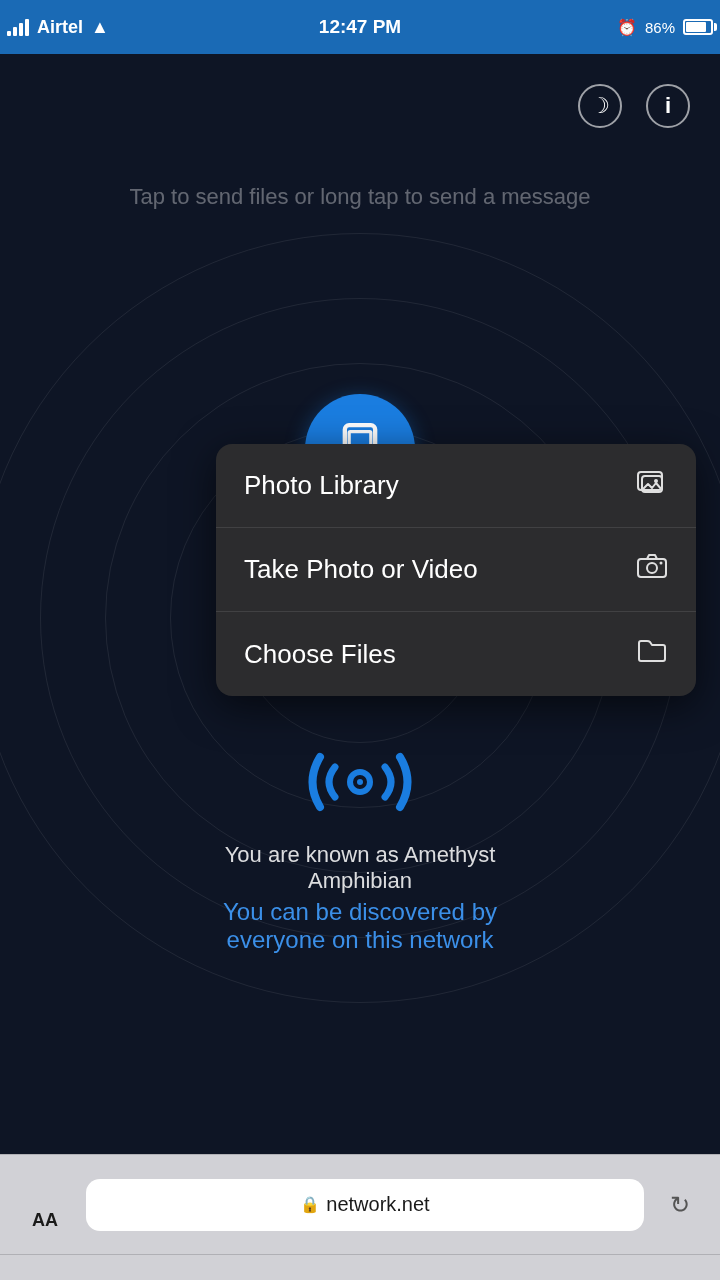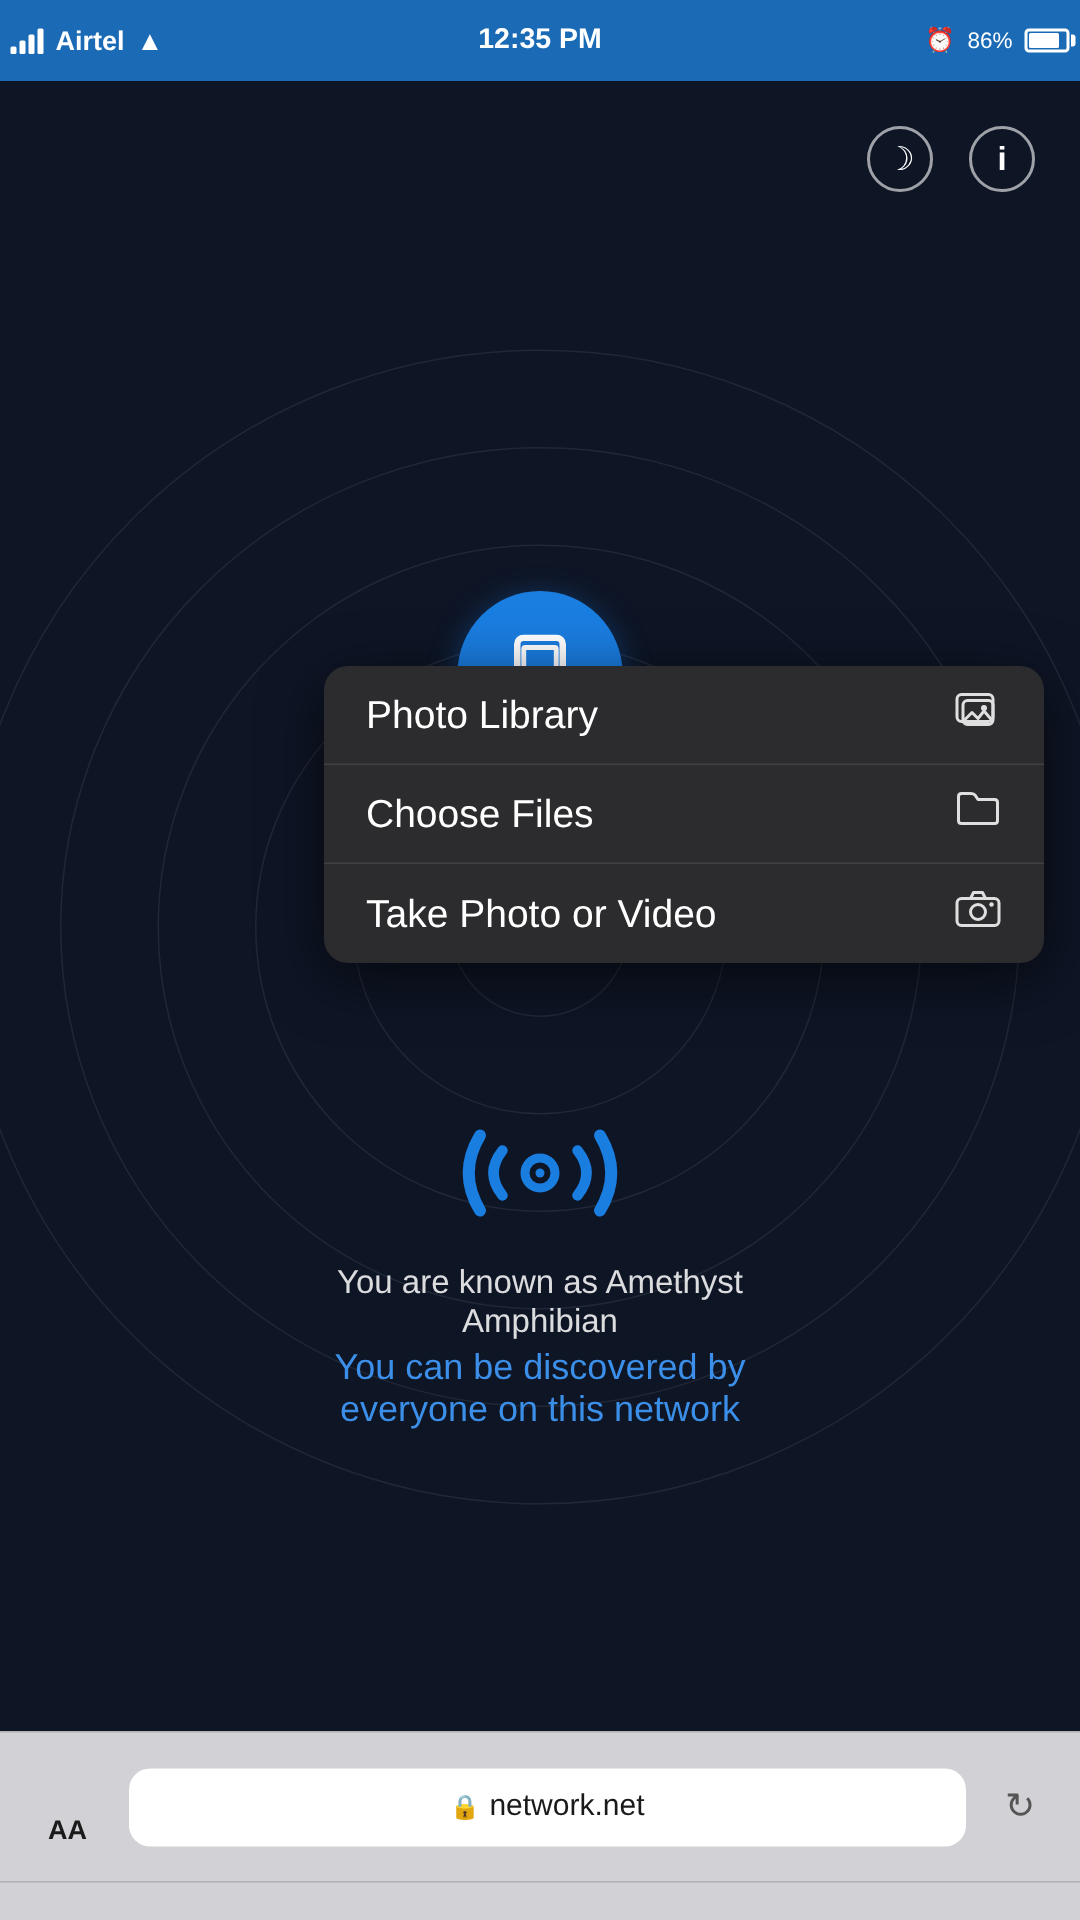--- a/index.html
+++ b/index.html
@@ -226,21 +226,21 @@
       overflow: hidden;
       z-index: 20;
       box-shadow: 0 10px 40px rgba(0,0,0,0.6);
     }
 
     .menu-item {
       display: flex;
       align-items: center;
       justify-content: space-between;
       padding: 0 28px;
-      height: 66px;
+      height: 84px;
       cursor: pointer;
       border-bottom: 1px solid rgba(255,255,255,0.1);
     }
 
     .menu-item:last-child {
       border-bottom: none;
     }
 
     .menu-item-label {
       color: white;
@@ -372,21 +372,21 @@
   <div class="status-left">
     <div class="signal-bars">
       <div class="signal-bar" style="height:5px;"></div>
       <div class="signal-bar" style="height:9px;"></div>
       <div class="signal-bar" style="height:13px;"></div>
       <div class="signal-bar" style="height:17px;"></div>
     </div>
     <span class="carrier-text">Airtel</span>
     <span class="wifi-icon">▲</span>
   </div>
-  <div class="status-center">12:35 PM</div>
+  <div class="status-center">12:47 PM</div>
   <div class="status-right">
     <span class="alarm-icon">⏰</span>
     <span class="battery-pct">86%</span>
     <div class="battery-icon">
       <div class="battery-fill"></div>
     </div>
   </div>
 </div>
 
 <div class="main-content">
@@ -402,20 +402,21 @@
 
   <div class="top-icons">
     <button class="top-icon-btn">
       <span class="moon-icon">☽</span>
     </button>
     <button class="top-icon-btn">
       <span class="info-icon">i</span>
     </button>
   </div>
 
+  <div class="hint-text">Tap to send files or long tap to send a message</div>
 
   <div class="device-button">
     <div class="device-circle">
       <svg class="phone-icon-svg" viewBox="0 0 24 24" xmlns="http://www.w3.org/2000/svg">
         <rect x="5" y="1" width="14" height="22" rx="2" ry="2" fill="none" stroke="white" stroke-width="2"></rect>
         <line x1="9" y1="18" x2="15" y2="18" stroke="white" stroke-width="2" stroke-linecap="round"></line>
         <rect x="7" y="4" width="10" height="12" rx="0.5" fill="none" stroke="white" stroke-width="1.5"></rect>
       </svg>
     </div>
   </div>
@@ -426,38 +427,38 @@
       <span class="menu-item-icon">
         <svg width="32" height="28" viewBox="0 0 32 28" fill="none" xmlns="http://www.w3.org/2000/svg">
           <rect x="2" y="4" width="24" height="18" rx="3" stroke="white" stroke-width="2" fill="none"></rect>
           <rect x="6" y="8" width="20" height="16" rx="3" stroke="white" stroke-width="2" fill="none"></rect>
           <circle cx="20" cy="13" r="2" fill="white"></circle>
           <polyline points="6,22 12,16 16,20 20,15 26,22" stroke="white" stroke-width="2" fill="none" stroke-linejoin="round"></polyline>
         </svg>
       </span>
     </div>
     <div class="menu-item">
-      <span class="menu-item-label">Choose Files</span>
-      <span class="menu-item-icon">
-        <svg width="32" height="28" viewBox="0 0 32 28" fill="none" xmlns="http://www.w3.org/2000/svg">
-          <path d="M3 8 L3 22 Q3 24 5 24 L27 24 Q29 24 29 22 L29 10 Q29 8 27 8 L16 8 L14 5 Q13 4 11 4 L5 4 Q3 4 3 6 Z" stroke="white" stroke-width="2" fill="none" stroke-linejoin="round"></path>
-        </svg>
-      </span>
-    </div>
-    <div class="menu-item">
       <span class="menu-item-label">Take Photo or Video</span>
       <span class="menu-item-icon">
         <svg width="32" height="28" viewBox="0 0 32 28" fill="none" xmlns="http://www.w3.org/2000/svg">
           <rect x="2" y="7" width="28" height="18" rx="3" stroke="white" stroke-width="2" fill="none"></rect>
           <circle cx="16" cy="16" r="5" stroke="white" stroke-width="2" fill="none"></circle>
           <path d="M11 7 L13 3 L19 3 L21 7" stroke="white" stroke-width="2" fill="none" stroke-linejoin="round"></path>
           <circle cx="25" cy="11" r="1.5" fill="white"></circle>
         </svg>
       </span>
     </div>
+    <div class="menu-item">
+      <span class="menu-item-label">Choose Files</span>
+      <span class="menu-item-icon">
+        <svg width="32" height="28" viewBox="0 0 32 28" fill="none" xmlns="http://www.w3.org/2000/svg">
+          <path d="M3 8 L3 22 Q3 24 5 24 L27 24 Q29 24 29 22 L29 10 Q29 8 27 8 L16 8 L14 5 Q13 4 11 4 L5 4 Q3 4 3 6 Z" stroke="white" stroke-width="2" fill="none" stroke-linejoin="round"></path>
+        </svg>
+      </span>
+    </div>
   </div>
 
   <div class="radar-icon-area">
     <div class="radar-svg-container">
       <svg width="130" height="130" viewBox="0 0 130 130" fill="none" xmlns="http://www.w3.org/2000/svg">
 
         <path d="M25 100 Q10 75 25 50" stroke="#1a7de0" stroke-width="8" fill="none" stroke-linecap="round"></path>
 
         <path d="M105 100 Q120 75 105 50" stroke="#1a7de0" stroke-width="8" fill="none" stroke-linecap="round"></path>
 

